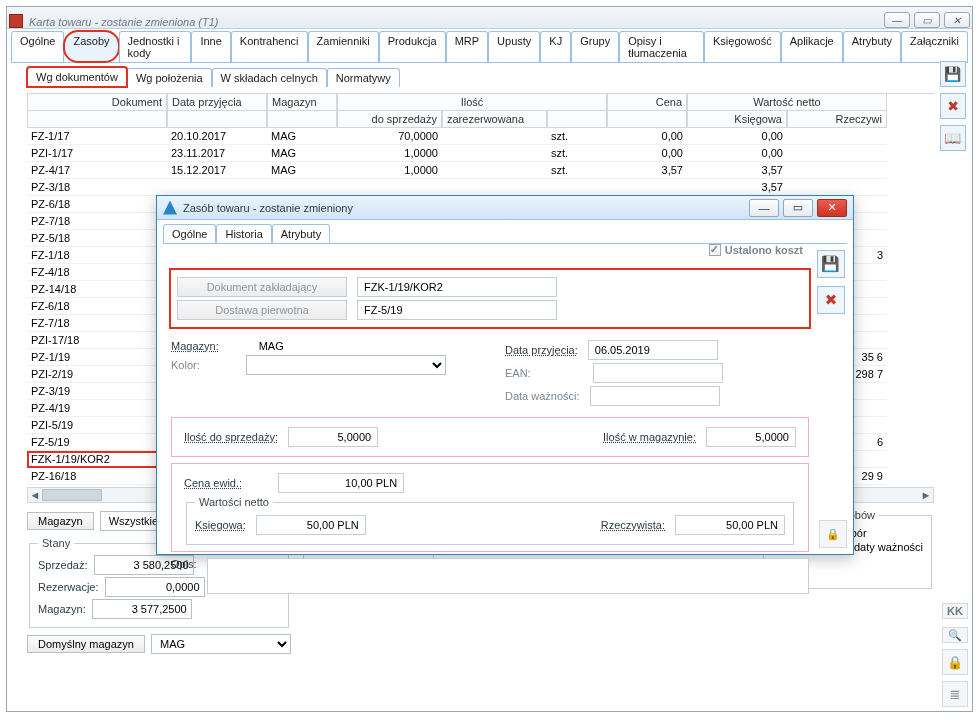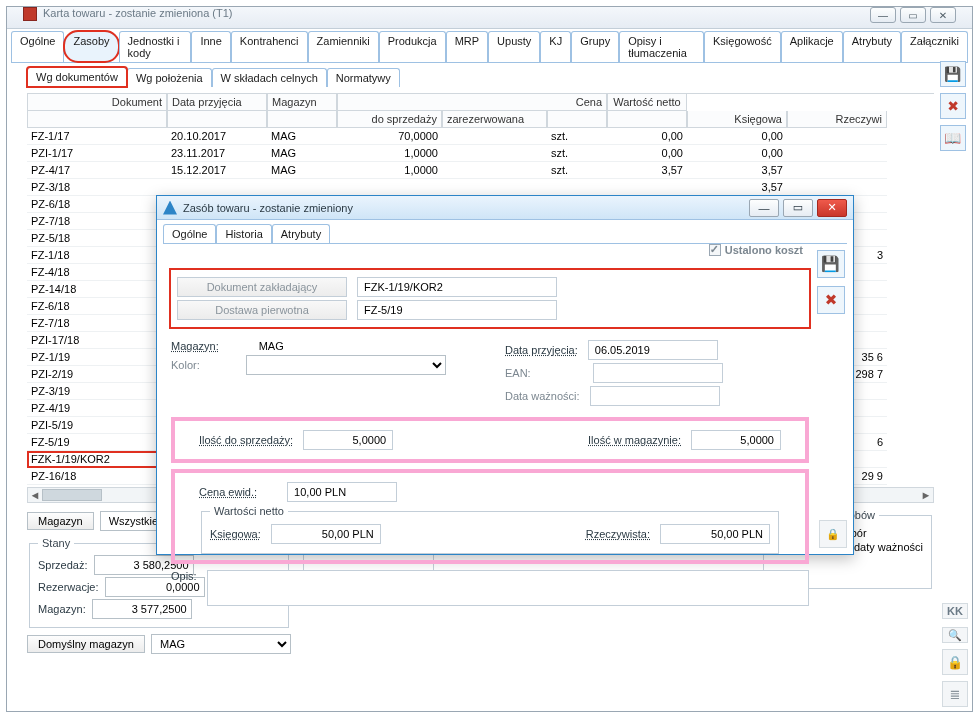--- a/index.html
+++ b/index.html
@@ -1,20 +1,20 @@
 <!DOCTYPE html>
 <html><head>
 <meta charset="utf-8">
 <style>
 * { box-sizing: border-box; font-family: "Segoe UI", Tahoma, sans-serif; font-size: 11px; }
 body { margin:0; background:#fff; width:979px; height:718px; position:relative; overflow:hidden; }
 
 
 .window { position:absolute; left:6px; top:6px; width:967px; height:706px; border:1px solid #9aa7b3; background:#fff; }
-.titlebar { height:22px; background:linear-gradient(#f4f7fb,#e6ecf3); border-bottom:1px solid #c3ced8; display:flex; align-items:flex-start; padding:0 16px; color:#6b7a86; }
+.titlebar { height:22px; background:linear-gradient(#f4f7fb,#e6ecf3); border-bottom:1px solid #c3ced8; display:flex; align-items:flex-end; padding:0 2px; color:#6b7a86;font-style:italic; }
 .titlebar .t-icon { width:14px; height:14px; background:#c0392b; border:1px solid #88261f; margin-right:6px; }
 .titlebar .ttext { flex:1; }
 .win-btns { display:flex; gap:4px; }
 .win-btn { width:26px; height:16px; border:1px solid #9aa7b3; border-radius:3px; background:linear-gradient(#fdfefe,#e6ecf3); display:flex; align-items:center; justify-content:center; color:#4f5d66; font-size:10px; }
 
 
 .tabs1 { display:flex; border-bottom:1px solid #9ec1e3; margin:2px 4px 0 4px; }
 .tab { padding:3px 8px; border:1px solid #9ec1e3; border-bottom:none; background:#fff; margin-right:0; border-top-left-radius:3px; border-top-right-radius:3px; color:#1a1a1a; }
 .tab.active { background:#e9f3fc; }
 .tab.hi { outline:2px solid #e03020; outline-offset:-1px;border-radius:14px; }
@@ -82,21 +82,21 @@
 .dlg-chk .box::after{content:"✓";position:absolute;left:0;top:-2px;font-size:11px;color:#7c8790;}
 .redbox { outline:2px solid #e03020; padding:4px 6px; }
 .formrow { display:flex; align-items:center; gap:10px; margin:3px 0;}
 .ghostbtn { width:170px; text-align:center; border:1px solid #c3ced8; background:linear-gradient(#f8f8f8,#ececec); color:#8a949c; padding:3px 6px;}
 .txtfield { border:1px solid #c3ced8; height:20px; padding:0 6px; background:#fff;}
 .lbl { color:#2b3a44;}
 .lbl.dim { color:#7c8790;}
 .two-col { display:flex; gap:30px; margin-top:10px;}
 .col { flex:1;}
 .smallfield { width:130px;}
-.fs-inner { border:4px solid #f9a8d4; padding:6px 24px;}
+.fs-inner { border:1px solid #f9a8d4; padding:6px 12px;}
 .ulabel { text-decoration:underline dotted;}
 .opis { width:100%; height:36px; border:1px solid #c3ced8; resize:none; background:#fff;}
 .lockbtn { position:absolute; right:6px; bottom:6px; width:28px; height:28px; border:1px solid #d4dbe0; background:#f4f6f8; display:flex; align-items:center; justify-content:center; color:#b08a3a;}
 
 .footer-icons { position:absolute; right:4px; bottom:4px; display:flex; flex-direction:column; gap:6px;}
 .footer-icons .fbtn { width:26px;height:26px;border:1px solid #d4dbe0;background:#f4f6f8;display:flex;align-items:center;justify-content:center;color:#8a949c;font-size:13px;}
 .kk { position:absolute; right:4px; top:596px; display:flex; flex-direction:column; gap:8px;}
 .kk .kbtn{ width:26px;height:16px;border:1px solid #d4dbe0;background:#f4f6f8;display:flex;align-items:center;justify-content:center;color:#6b7a86;font-weight:bold;}
 </style>
 </head>
@@ -143,20 +143,21 @@
     <div class="vbtn save">💾</div>
     <div class="vbtn del">✖</div>
     <div class="vbtn book">📖</div>
   </div>
 
   <div class="grid">
     <div class="supHead">
       <div class="gh" style="text-align:right">Dokument</div>
       <div class="gh" style="text-align:left">Data przyjęcia</div>
       <div class="gh" style="text-align:left">Magazyn</div>
+      <div class="gh">Ilość</div>
       <div class="gh" style="text-align:right">Cena</div>
       <div class="gh">Wartość netto</div>
     </div>
     <div class="ghead">
       <div class="gh"></div>
       <div class="gh"></div>
       <div class="gh"></div>
       <div class="gh r">do sprzedaży</div>
       <div class="gh">zarezerwowana</div>
       <div class="gh"></div>
@@ -562,21 +563,21 @@
         </div>
       <div class="formrow">
           <span class="lbl ulabel">Ilość w magazynie:</span>
           <input class="txtfield" style="width: 90px; text-align: right;" value="5,0000">
         </div>
     </div>
 
     <div class="fs-inner" style="margin-top:6px;">
       <div class="formrow">
           <span class="lbl ulabel">Cena ewid.:</span>
-          <input class="txtfield" style="width: 110px; margin-left: 20px;" value="10,00 PLN">
+          <input class="txtfield" style="width: 126px; text-align: right; margin-left: 26px;" value="10,00 PLN">
         </div>
       <fieldset style="border:1px solid #c3ced8;margin-top:2px;">
         <legend>Wartości netto</legend>
         <div style="display:flex;justify-content:space-between;">
           <div class="formrow">
               <span class="lbl ulabel">Księgowa:</span>
               <input class="txtfield" style="width: 110px; text-align: right;" value="50,00 PLN">
             </div>
           <div class="formrow">
               <span class="lbl ulabel">Rzeczywista:</span>

